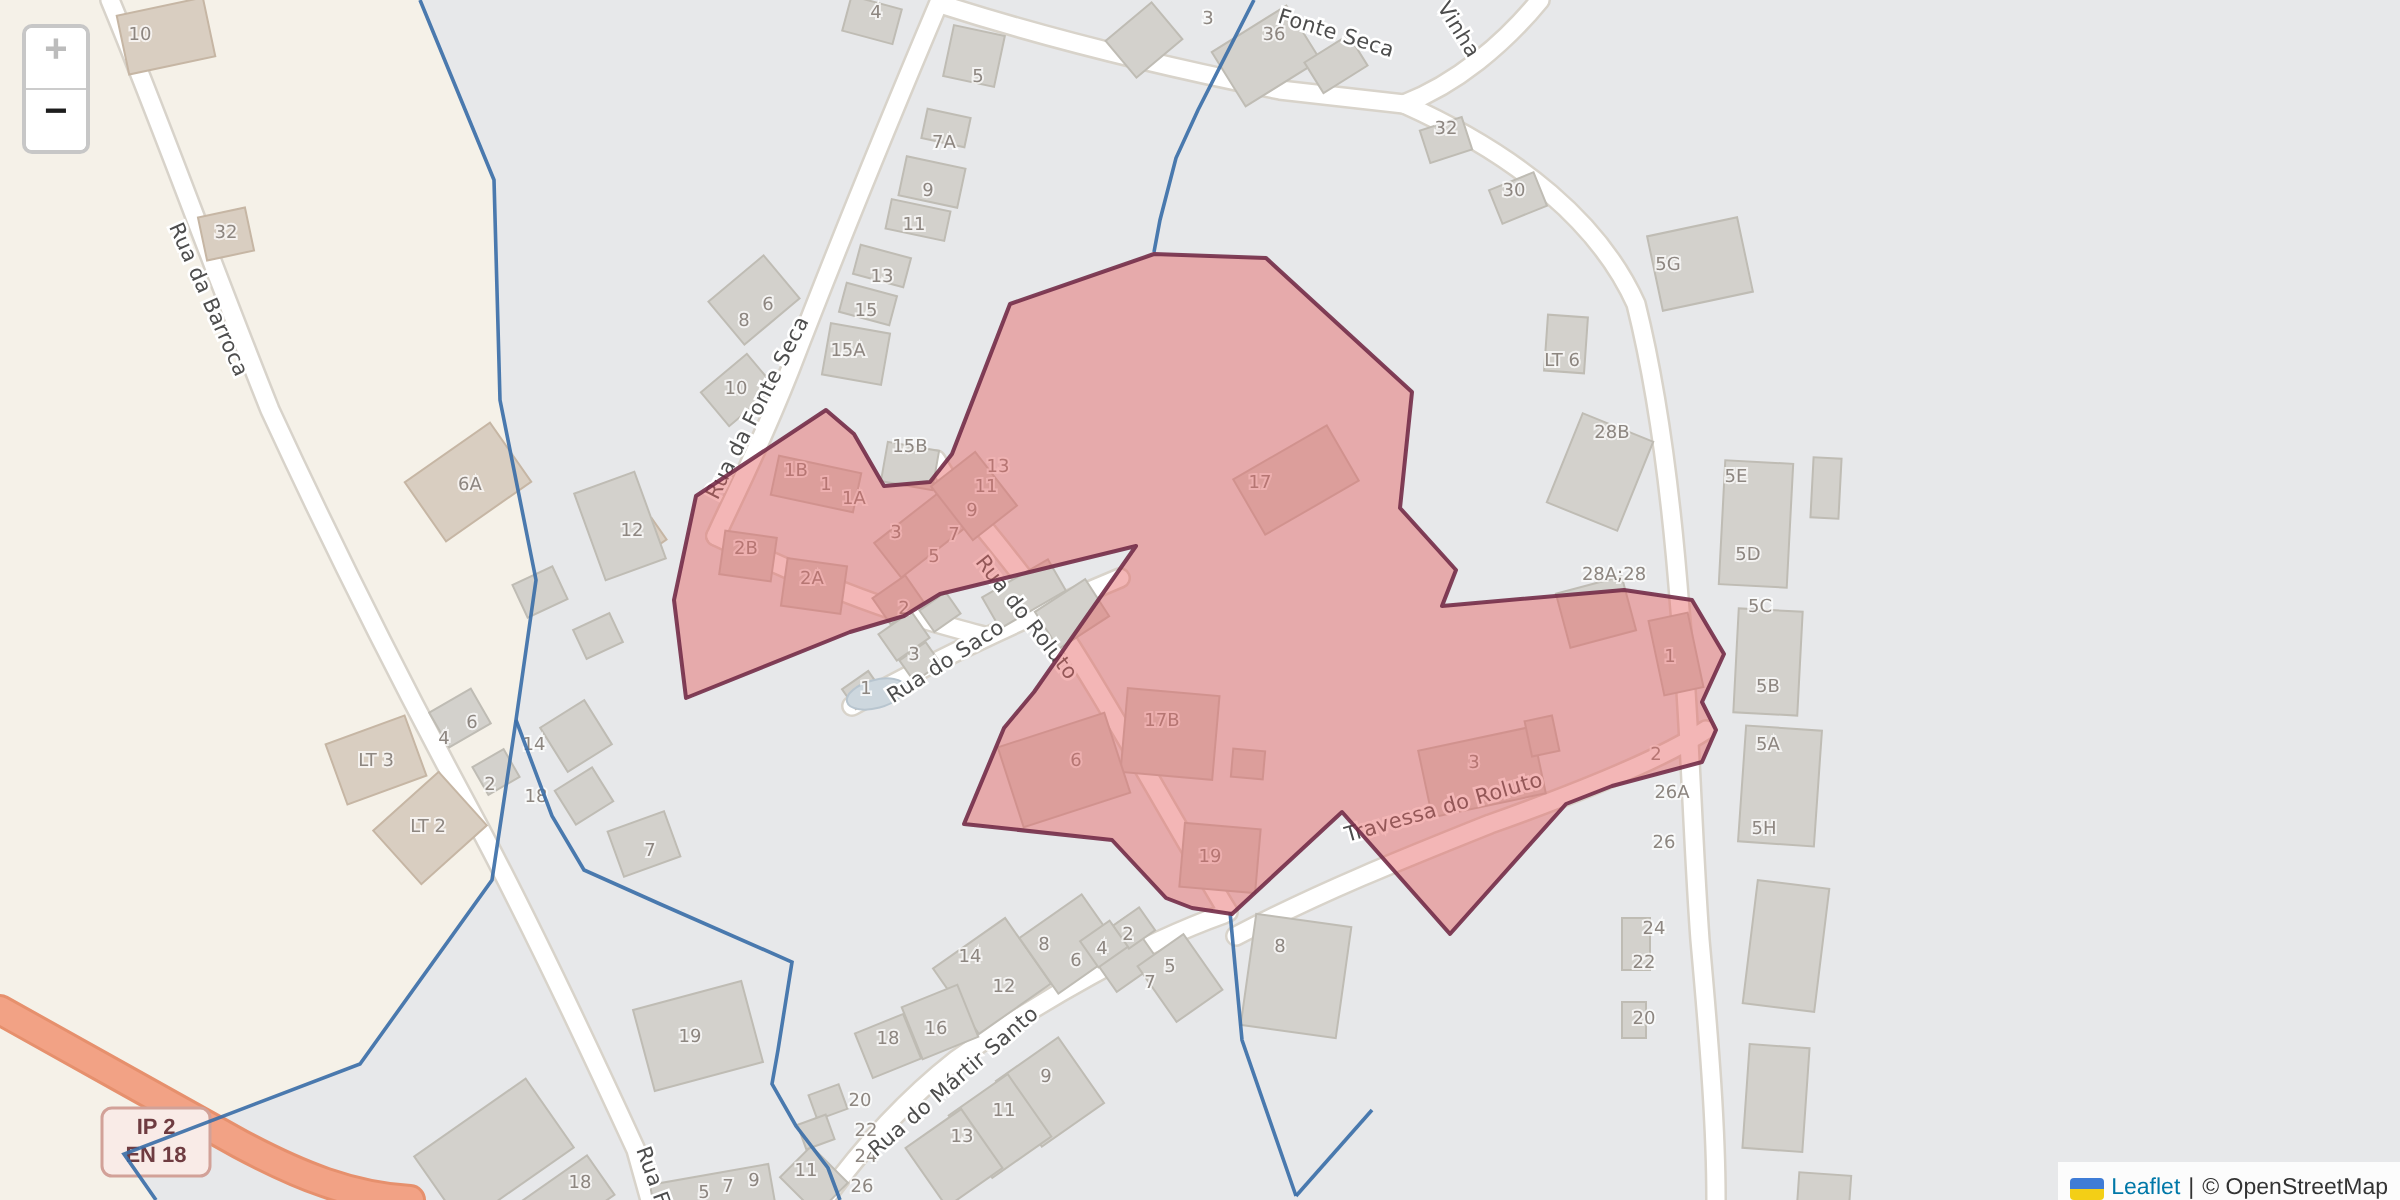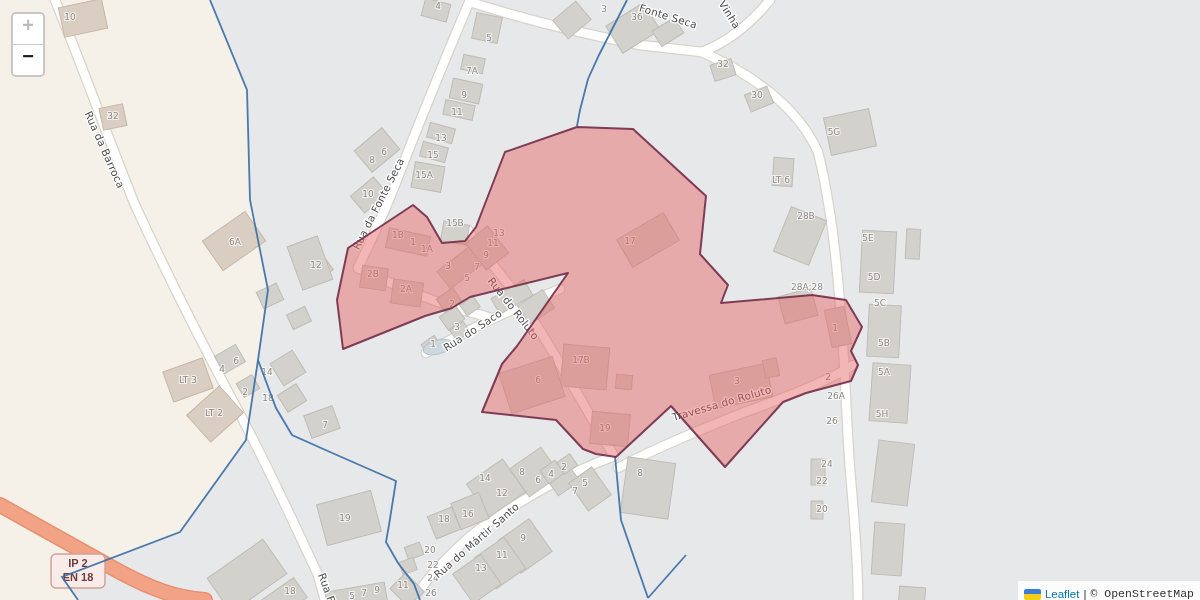--- a/index.html
+++ b/index.html
@@ -23,21 +23,21 @@
   .zoom-out{color:#1d1d1d;}
 
   
   .attribution{position:absolute;right:0;bottom:0;height:19px;display:flex;align-items:flex-end;gap:4px;
       background:rgba(255,255,255,.85);padding:0 6px 0 6px;
       font:11.5px "Liberation Sans",sans-serif;color:#333;z-index:10;}
   .flag{width:17px;height:11px;border-radius:2px;display:inline-block;
       background:linear-gradient(#3f7cd6 50%,#f3cf16 50%);}
   .leaflet-link{color:#0078a8;text-decoration:none;cursor:pointer;}
   .sep{color:#333;}
-  .osm-link{color:#333;text-decoration:none;cursor:pointer;font-family:Liberation Mono, monospace;}
+  .osm-link{color:#333;text-decoration:none;cursor:pointer;}
 </style>
 </head>
 <body>
 
 <div class="map">
   <svg id="map-svg" width="1200" height="600">
       <rect x="0" y="0" width="1200" height="600" fill="#f5f1e8"></rect>
       <polygon points="210,0 247,90 250,200 268,290 258,360 246,440 180,532 62,577 78,600 1200,600 1200,0" fill="#e7e8ea"></polygon>
       <g>
         <path d="M55,0 C80,60 105,130 135,205 C165,270 200,340 235,405 C262,455 295,525 318,575 L325,600" fill="none" stroke-linecap="round" stroke="#d8d3ca" stroke-width="11"></path>

